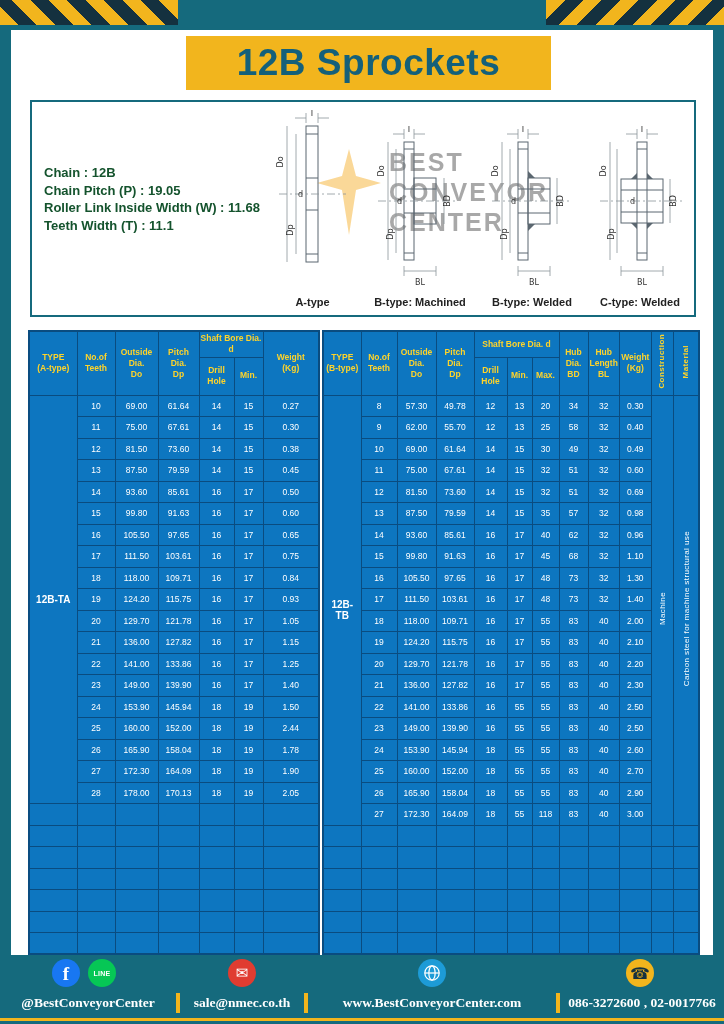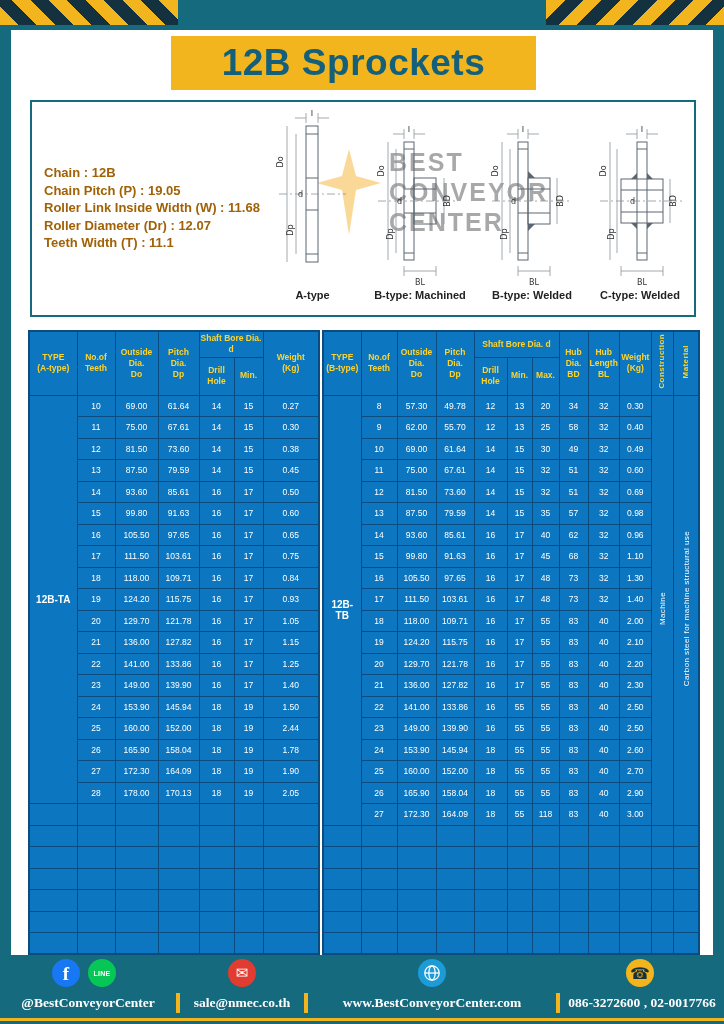--- a/index.html
+++ b/index.html
@@ -7,36 +7,36 @@
   body { font-family:"Liberation Sans", sans-serif; background:#fff; }
 
   .page { position:relative; width:724px; height:1024px; background:#156a7d; overflow:hidden; }
 
   .stripe { position:absolute; top:0; height:25px; width:178px; }
   .stripe.left  { left:0;  background:repeating-linear-gradient(45deg,  #f2b51d 0 13px, #14313f 13px 26px); }
   .stripe.right { right:0; background:repeating-linear-gradient(-45deg, #f2b51d 0 13px, #14313f 13px 26px); }
 
   .sheet { position:absolute; top:30px; left:11px; width:702px; height:925px; background:#fff; }
 
-  .title-banner { position:absolute; top:6px; left:160px; width:365px; height:54px; background:#f2b51d;
+  .title-banner { position:absolute; top:6px; left:175px; width:365px; height:54px; background:#f2b51d;
                   display:flex; align-items:center; justify-content:center; }
   .title-banner h1 { color:#14607a; font-size:37px; font-weight:bold; letter-spacing:.5px; }
 
   .spec-box { position:absolute; top:70px; left:19px; width:666px; height:217px; border:2px solid #156a7d; background:#fff; }
 
   .watermark { position:absolute; left:285px; top:45px; display:flex; align-items:center; gap:8px; opacity:.45; }
   .wm-text div { color:#404040; font-weight:bold; font-size:25px; line-height:30px; letter-spacing:2px; }
 
-  .spec-lines { position:absolute; left:12px; top:62px; color:#a16207; font-weight:bold; font-size:13px;
+  .spec-lines { position:absolute; left:12px; top:62px; color:#14532d; font-weight:bold; font-size:13px;
                 line-height:17.5px; white-space:nowrap; }
 
   .diagrams { position:absolute; right:4px; top:8px; display:flex; align-items:flex-end; gap:6px; }
   .fig { display:flex; flex-direction:column; align-items:center; }
   .fig svg { display:block; }
-  .fig-label { font-size:11px; color:#222; font-weight:bold; margin-top:1px; padding-bottom:4px; }
+  .fig-label { font-size:11px; color:#222; font-weight:bold; margin-top:8px; padding-bottom:4px; }
   .fig svg line, .fig svg rect, .fig svg polygon { stroke:#5b6770; stroke-width:1; fill:none; }
   .fig svg .center { stroke-dasharray:8 3 2 3; stroke:#8a949a; stroke-width:.8; }
   .fig svg g.dimline line { stroke:#8a949a; stroke-width:.8; }
   .fig svg polygon.weld { fill:#5b6770; stroke:none; }
   .fig svg text { fill:#333; font-size:8px; font-family:"DejaVu Sans", sans-serif; }
 
   .tables { position:absolute; left:17px; top:300px; display:flex; gap:2px; }
   table.tbl { border-collapse:collapse; table-layout:fixed; border:2px solid #0a4c80; }
   .tbl th, .tbl td { border:1px solid #0a4c80; background:#0d76c0; text-align:center; vertical-align:middle; padding:1px; }
   .tbl th { color:#ffd42a; font-size:8.5px; font-weight:bold; white-space:pre-line; line-height:1.3; }
@@ -90,21 +90,20 @@
           <div>BEST</div>
           <div>CONVEYOR</div>
           <div>CENTER</div>
         </div>
       </div>
 
       <div class="spec-lines">
         <div class="spec-line"><span>Chain</span><span> : </span><span>12B</span></div>
         <div class="spec-line"><span>Chain Pitch (P)</span><span> : </span><span>19.05</span></div>
         <div class="spec-line"><span>Roller Link Inside Width (W)</span><span> : </span><span>11.68</span></div>
-        <div class="spec-line"><span>Roller Diameter (Dr)</span><span> : </span><span>12.07</span></div>
         <div class="spec-line"><span>Teeth Width (T)</span><span> : </span><span>11.1</span></div>
       </div>
 
       <div class="diagrams">
 
         <figure class="fig">
           <svg width="95" height="178" viewBox="0 0 95 178">
             <g class="dimline">
               <line x1="41" y1="3" x2="41" y2="13"></line>
                 <line x1="53" y1="3" x2="53" y2="13"></line>

